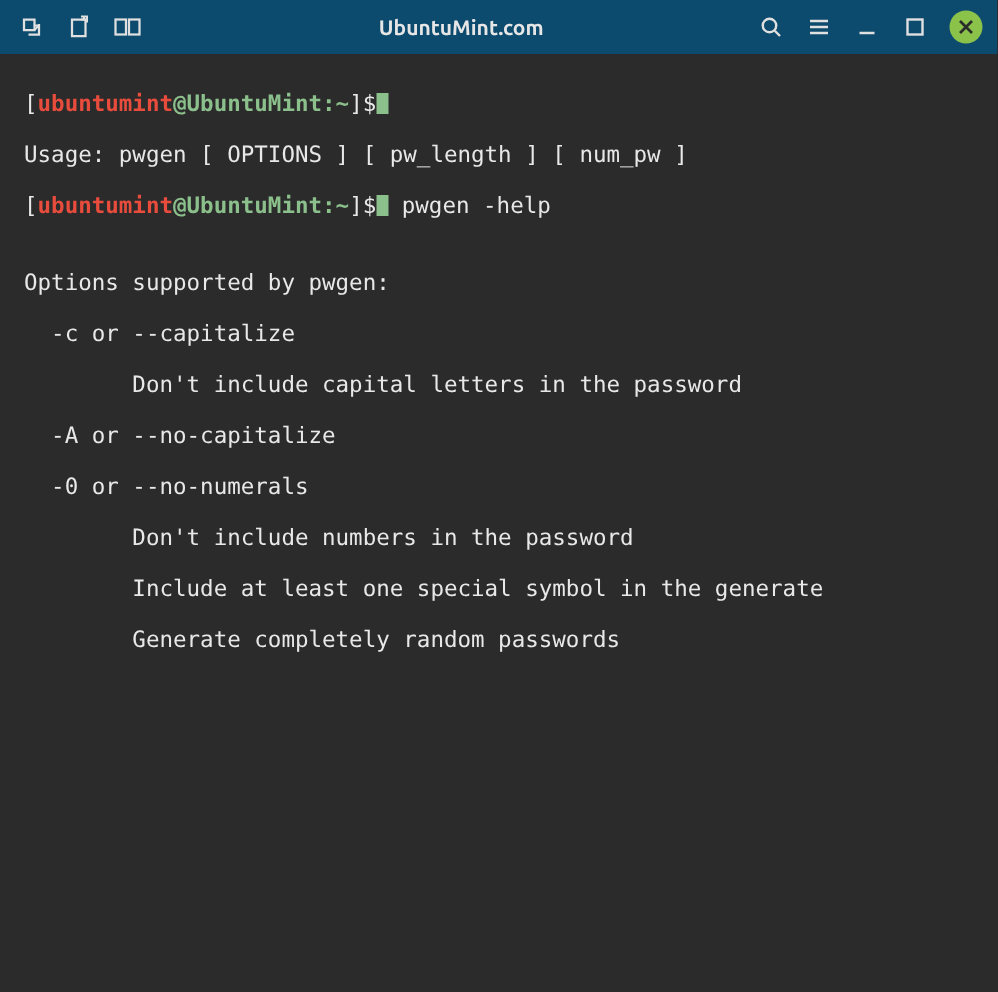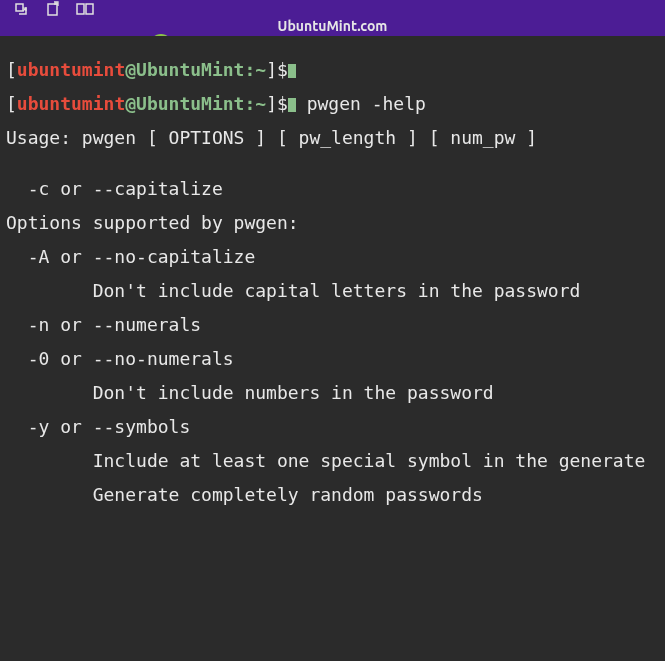--- a/index.html
+++ b/index.html
@@ -12,28 +12,28 @@
   }
   .window {
     width: 665px;
     height: 661px;
     background: #2b2b2b;
     display: flex;
     flex-direction: column;
   }
   .titlebar {
     height: 36px;
-    background: #4c1d95;
+    background: #0c4a6e;
     display: flex;
+    align-items: center;
     padding: 0 6px;
     color: #e6e6e6;
     font-family: "Ubuntu", "DejaVu Sans", sans-serif;
     font-size: 14px;
     font-weight: bold;
-    flex-direction: column;
   }
   .tb-left, .tb-right { display: flex; align-items: center; gap: 14px; }
   .tb-left { width: 120px; justify-content: flex-start; padding-left: 6px; }
   .tb-right { width: 170px; justify-content: flex-end; padding-right: 4px; }
   .tb-center { flex: 1; text-align: center; }
   .tb-btn {
     width: 18px; height: 18px;
     display: flex; align-items: center; justify-content: center;
     color: #e0e0e0;
   }
@@ -41,24 +41,24 @@
   .tb-close {
     width: 22px; height: 22px;
     border-radius: 50%;
     background: #8bc34a;
     display: flex; align-items: center; justify-content: center;
   }
   .tb-close svg path { stroke: #2b2b2b; }
   .terminal {
     flex: 1;
     background: #2b2b2b;
-    padding: 8px 6px 0 6px;
+    padding: 8px 6px 0 16px;
     white-space: pre;
     line-height: 17px;
-    font-size: 18px;
+    font-size: 15px;
     overflow: hidden;
   }
   .line { display: block; }
   .bracket { color: #e8e8e8; }
   .user { color: #e74c3c; font-weight: bold; }
   .at   { color: #8bbf8b; font-weight: bold; }
   .host { color: #8bbf8b; font-weight: bold; }
   .path { color: #8bbf8b; font-weight: bold; }
   .dollar { color: #e8e8e8; }
   .cursor {
@@ -122,31 +122,29 @@
       <span class="tb-close">
         <svg width="12" height="12" viewBox="0 0 12 12">
             <path d="M2 2l8 8M10 2l-8 8" stroke="#2b2b2b" stroke-width="1.8"></path>
           </svg>
       </span>
     </div>
   </div>
 
   <div class="terminal">
 <span class="line"><span class="bracket">[</span><span class="user">ubuntumint</span><span class="at">@</span><span class="host">UbuntuMint</span><span class="path">:</span><span class="path">~</span><span class="bracket">]</span><span class="dollar">$</span><span class="cursor"></span><span class="cmd"></span></span>
+<span class="line">Usage: pwgen [ OPTIONS ] [ pw_length ] [ num_pw ]</span>
 <span class="line"><span class="bracket">[</span><span class="user">ubuntumint</span><span class="at">@</span><span class="host">UbuntuMint</span><span class="path">:</span><span class="path">~</span><span class="bracket">]</span><span class="dollar">$</span><span class="cursor"></span><span class="cmd"> pwgen -help</span></span>
-<span class="line">Usage: pwgen [ OPTIONS ] [ pw_length ] [ num_pw ]</span>
 <span class="line"></span>
+<span class="line">Options supported by pwgen:</span>
 <span class="line">  -c or --capitalize</span>
-<span class="line">Options supported by pwgen:</span>
+<span class="line">        Don't include capital letters in the password</span>
 <span class="line">  -A or --no-capitalize</span>
-<span class="line">        Don't include capital letters in the password</span>
-<span class="line">  -n or --numerals</span>
 <span class="line">  -0 or --no-numerals</span>
 <span class="line">        Don't include numbers in the password</span>
-<span class="line">  -y or --symbols</span>
 <span class="line">        Include at least one special symbol in the generate</span>
 <span class="line">        Generate completely random passwords</span>
 
 
 
 
 
 
 
 

